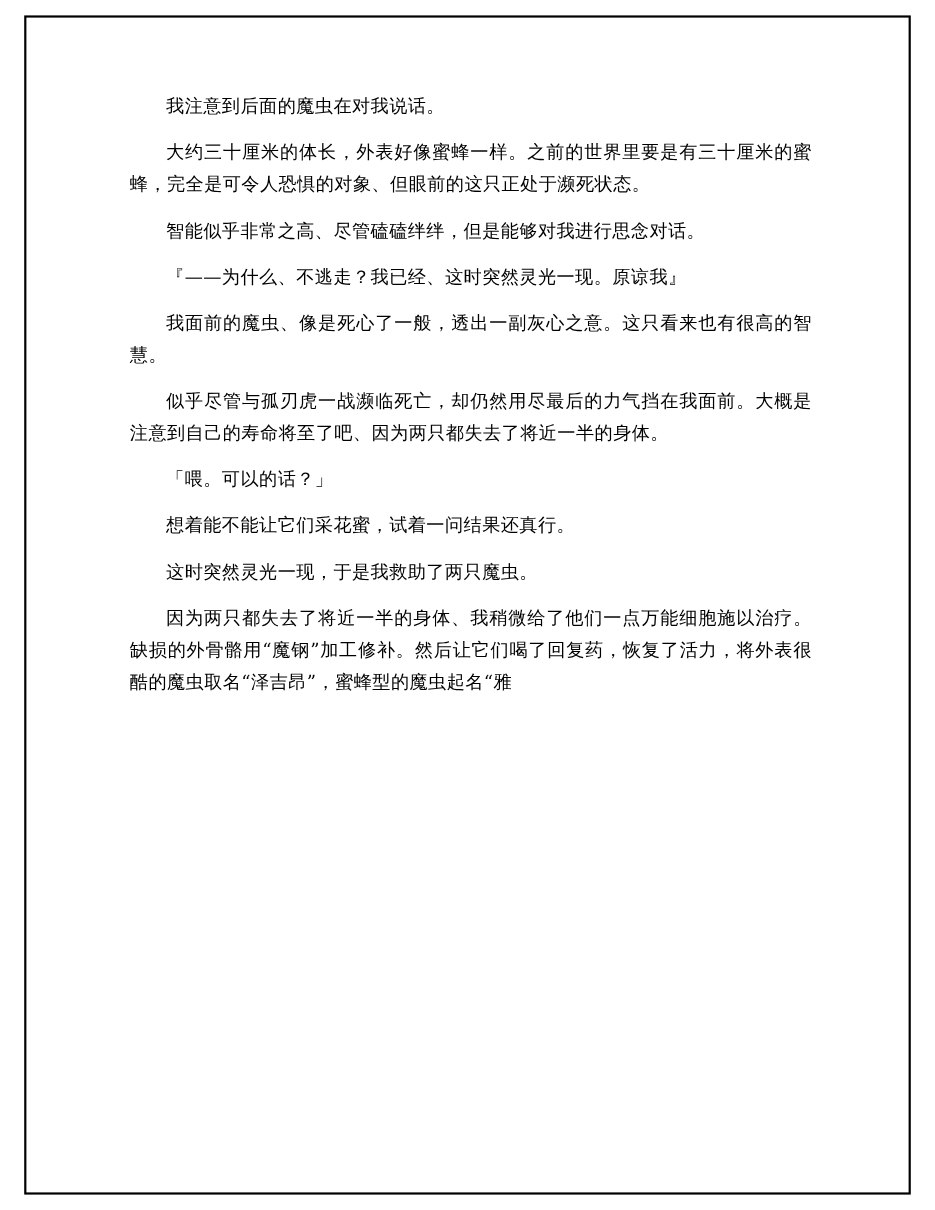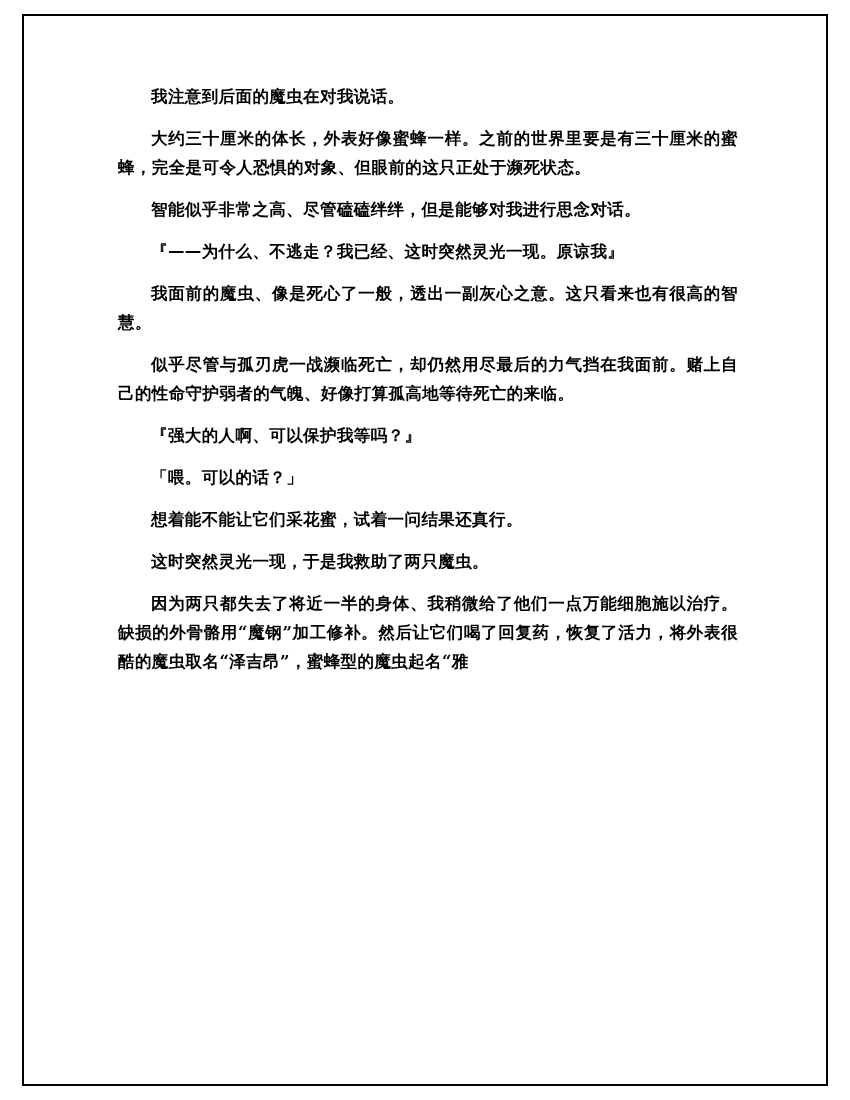--- a/index.html
+++ b/index.html
@@ -13,21 +13,20 @@
     font-family: "DejaVu Serif", "Liberation Serif", serif;
     color: #000000;
     overflow: hidden;
   }
   .page {
     position: relative;
     width: 850px;
     height: 1100px;
     box-sizing: border-box;
     background: #ffffff;
-    font-weight: bold;
   }
   .page-border {
     position: absolute;
     left: 22px;
     top: 14px;
     width: 806px;
     height: 1072px;
     border: 2px solid #000000;
     box-sizing: border-box;
     pointer-events: none;
@@ -54,20 +53,19 @@
 <body>
 
 <div class="page">
   <div class="page-border"></div>
   <div class="content">
     <p class="para">我注意到后面的魔虫在对我说话。</p>
     <p class="para">大约三十厘米的体长，外表好像蜜蜂一样。之前的世界里要是有三十厘米的蜜蜂，完全是可令人恐惧的对象、但眼前的这只正处于濒死状态。</p>
     <p class="para">智能似乎非常之高、尽管磕磕绊绊，但是能够对我进行思念对话。</p>
     <p class="para">『——为什么、不逃走？我已经、这时突然灵光一现。原谅我』</p>
     <p class="para">我面前的魔虫、像是死心了一般，透出一副灰心之意。这只看来也有很高的智慧。</p>
-    <p class="para">似乎尽管与孤刃虎一战濒临死亡，却仍然用尽最后的力气挡在我面前。赌上自己的性命守护弱者的气魄、好像打算孤高地等待死亡的来临。</p>
-    <p class="para">『强大的人啊、可以保护我等吗？』</p>
+    <p class="para">似乎尽管与孤刃虎一战濒临死亡，却仍然用尽最后的力气挡在我面前。大概是注意到自己的寿命将至了吧、因为两只都失去了将近一半的身体。</p>
     <p class="para">「喂。可以的话？」</p>
     <p class="para">想着能不能让它们采花蜜，试着一问结果还真行。</p>
     <p class="para">这时突然灵光一现，于是我救助了两只魔虫。</p>
     <p class="para">因为两只都失去了将近一半的身体、我稍微给了他们一点万能细胞施以治疗。缺损的外骨骼用“魔钢”加工修补。然后让它们喝了回复药，恢复了活力，将外表很酷的魔虫取名“泽吉昂”，蜜蜂型的魔虫起名“雅</p>
   </div>
 </div>
 
 </body></html>

